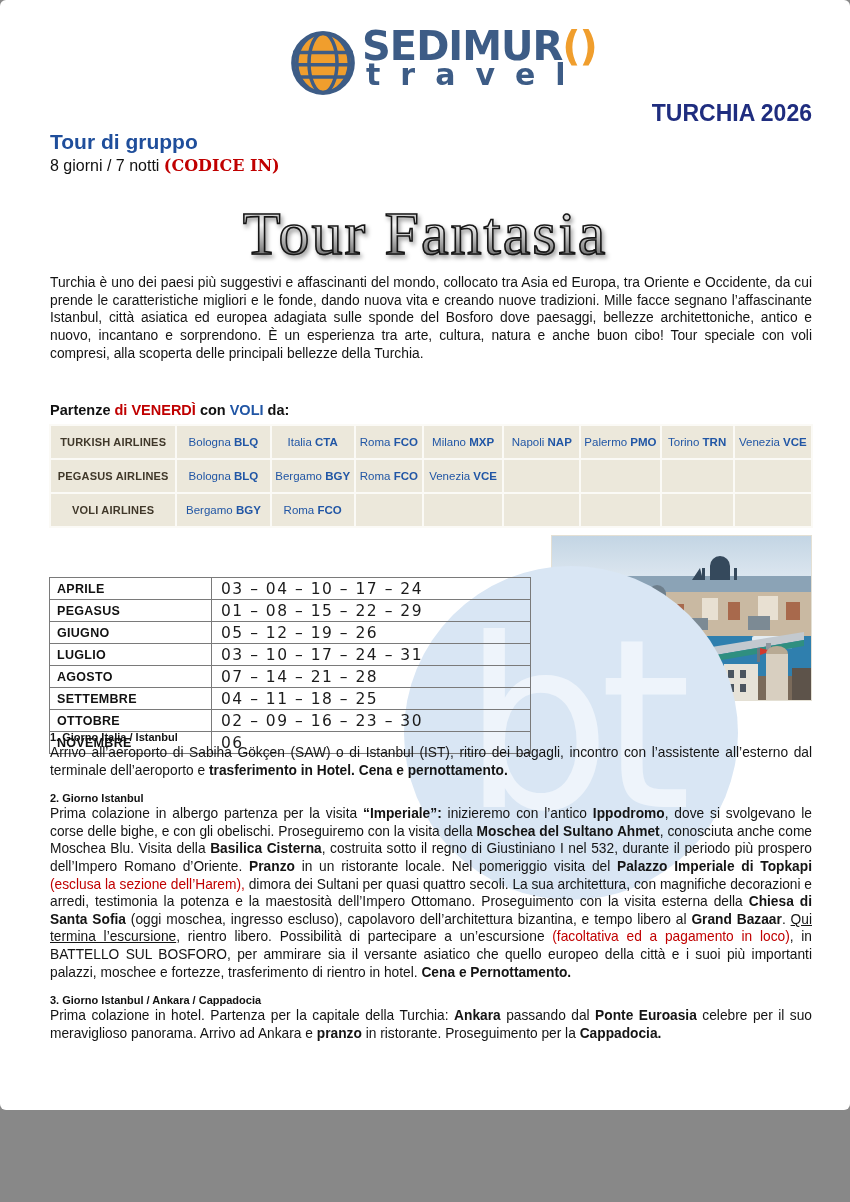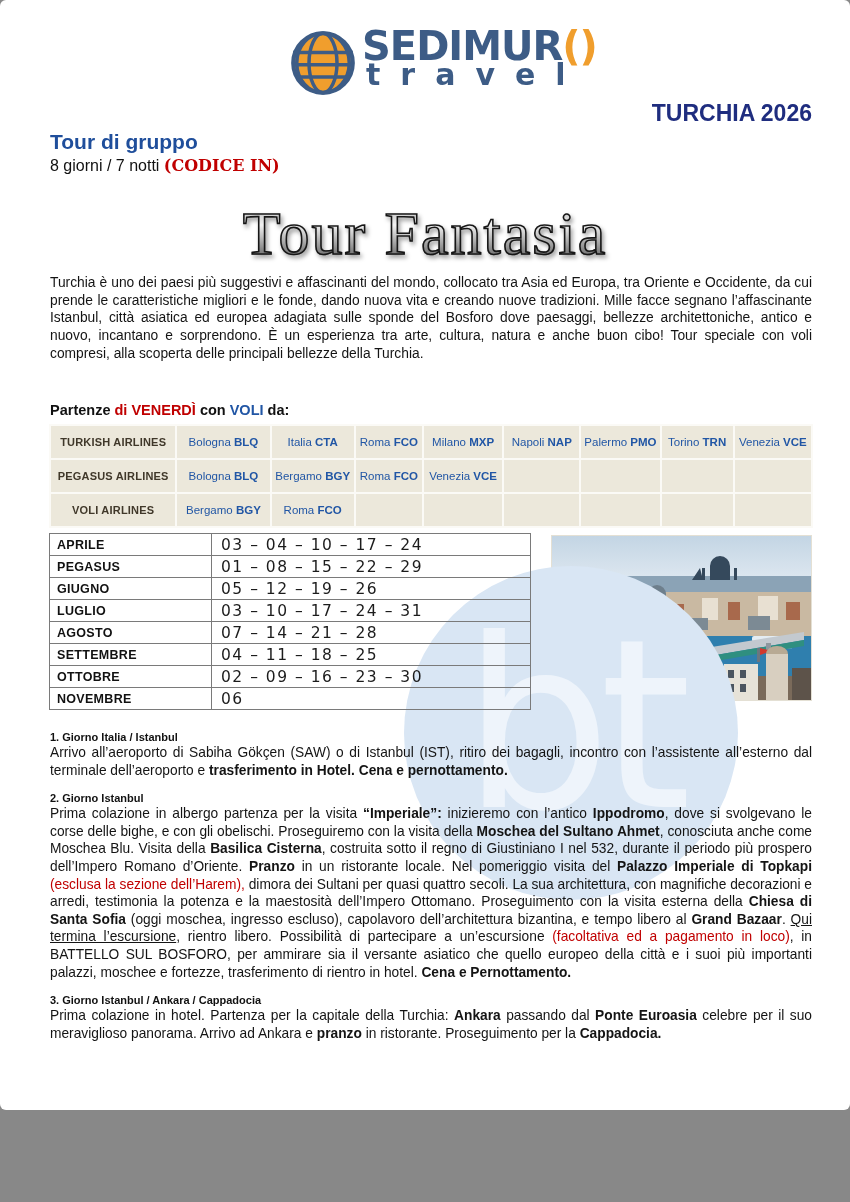--- a/index.html
+++ b/index.html
@@ -43,21 +43,21 @@
   
   .airlines-wrap{position:absolute;left:49px;top:424px;width:764px;z-index:3;}
   table.airlines{border-collapse:collapse;width:100%;background:#ece8db;border:2px solid #fbfaf6;}
   table.airlines td{border:2px solid #fbfaf6;height:32px;text-align:center;vertical-align:middle;padding:0 2px;}
   td.airline-name{font-size:11px;font-weight:bold;color:#40382a;letter-spacing:0.2px;margin-left:35px;}
   td.city-cell{font-size:11.5px;color:#2156a5;}
   td.city-cell .code{font-weight:bold;}
 
   
   .dates-wrap{position:absolute;left:49px;top:533px;width:482px;z-index:3;}
-  table.dates{border-collapse:collapse;width:100%;background:transparent;}
+  table.dates{border-collapse:collapse;width:100%;background:transparent;margin-top:44px;}
   table.dates td{border:1px solid #7a7a7a;height:19px;vertical-align:middle;}
   td.month{width:153px;font-size:12.5px;font-weight:bold;color:#111;padding-left:7px;letter-spacing:0.3px;}
   td.dateline{font-size:15.5px;color:#1c1c1c;padding-left:9px;letter-spacing:1.5px;font-family:"DejaVu Sans",sans-serif;}
 
   
   .photo{position:absolute;left:552px;top:536px;width:259px;height:164px;z-index:1;outline:1px solid #e4e0d4;}
   .photo svg{display:block;}
 
   
   .watermark{position:absolute;left:404px;top:566px;width:334px;height:334px;border-radius:50%;

